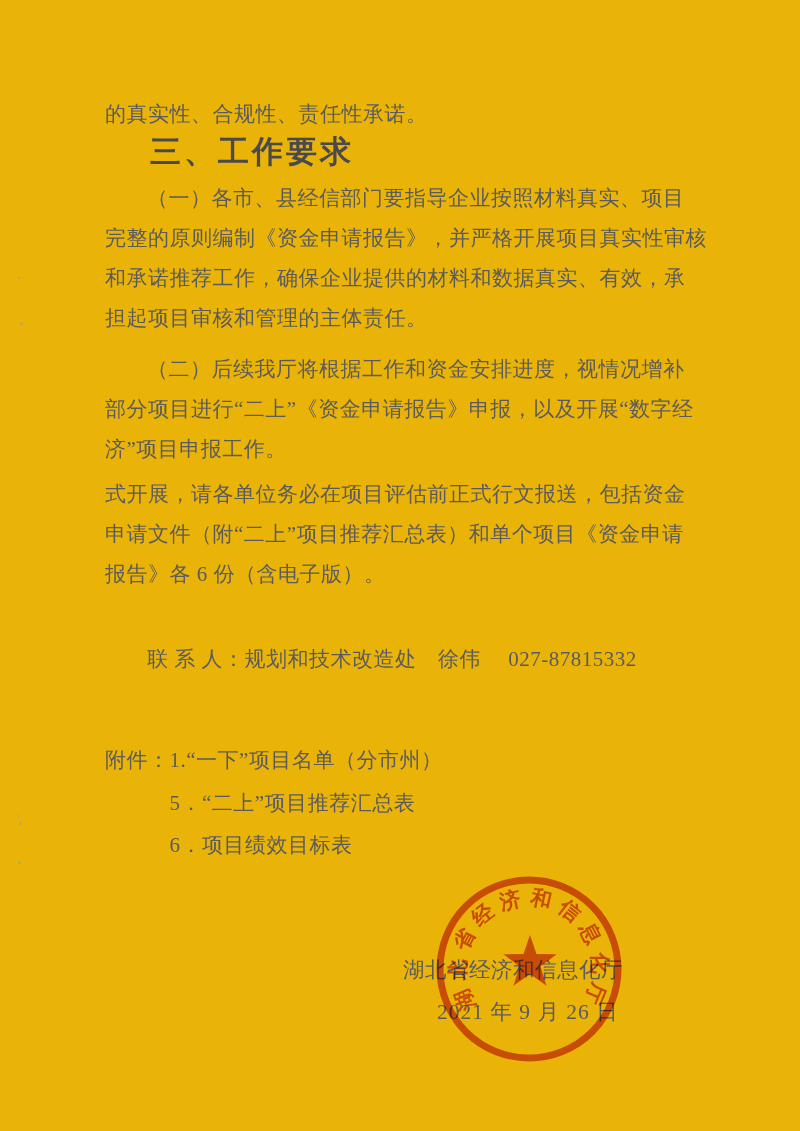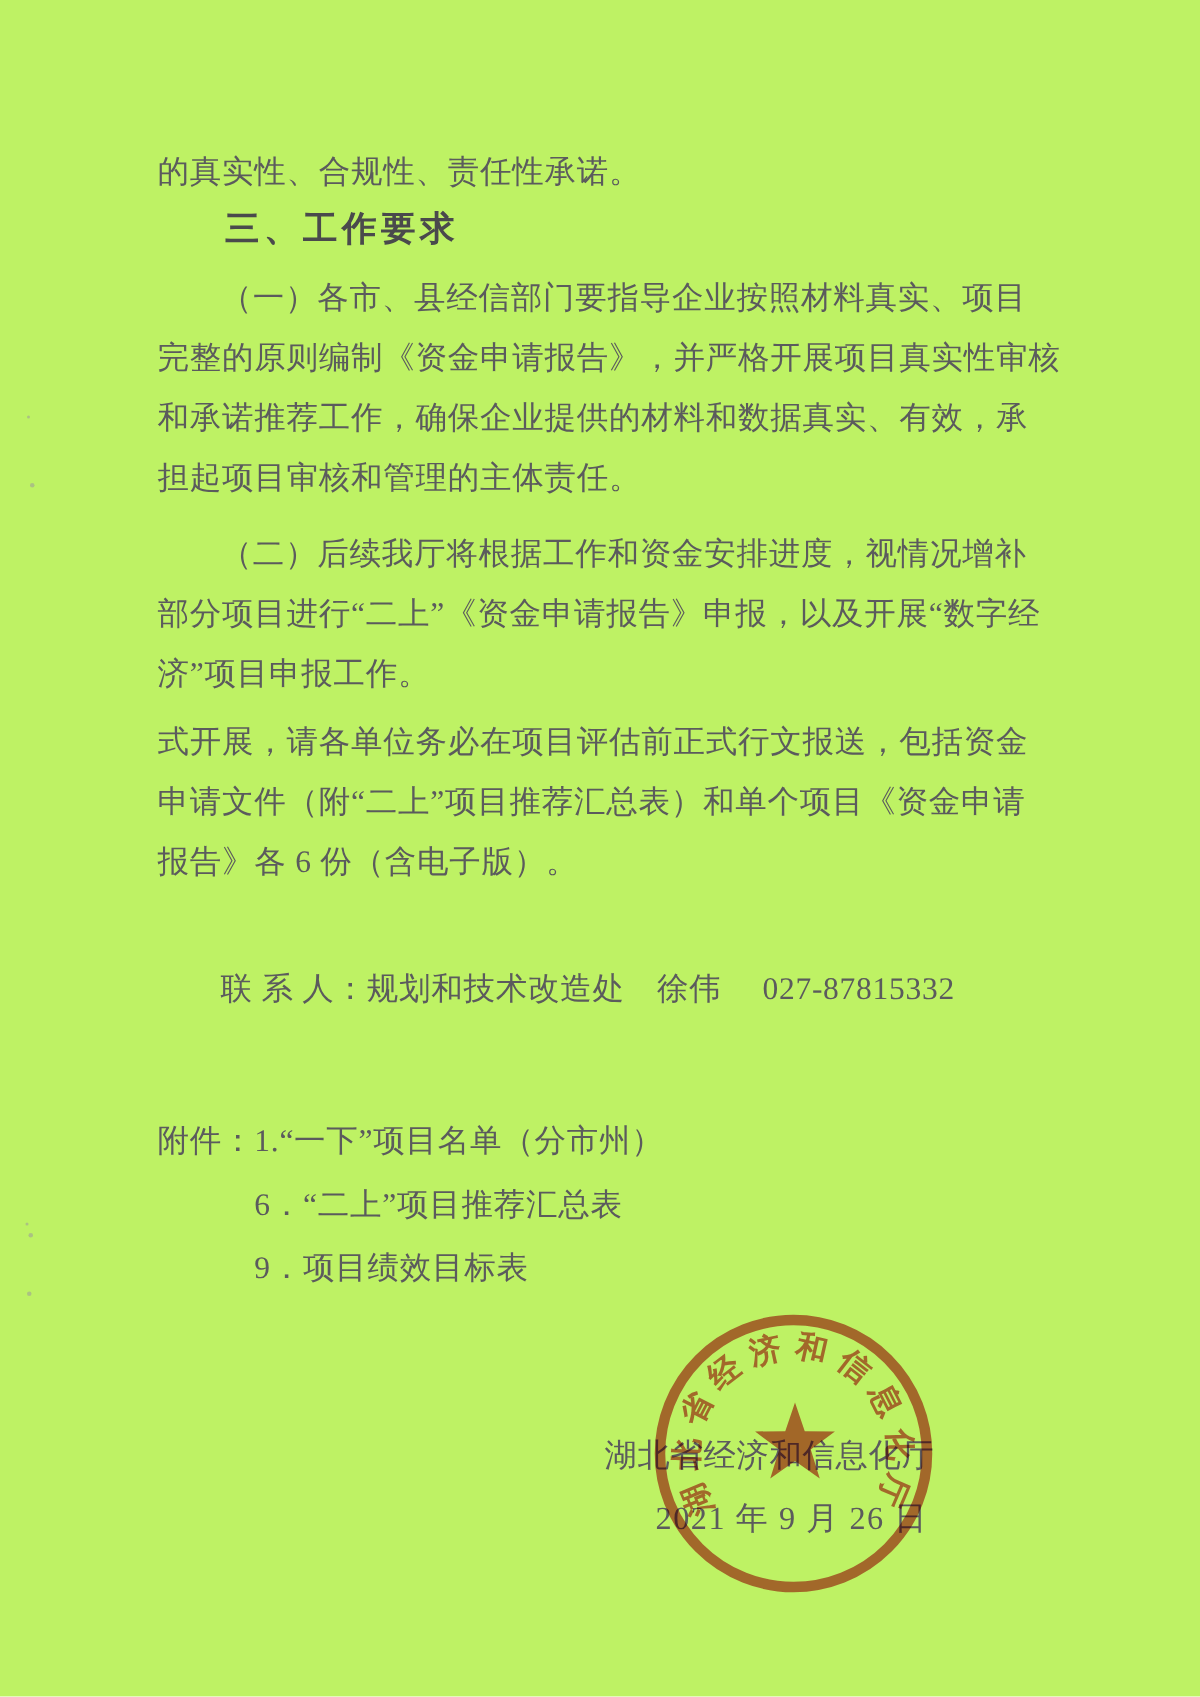--- a/index.html
+++ b/index.html
@@ -5,37 +5,37 @@
   html,body{margin:0;padding:0;}
   body{
     width:800px;height:1131px;
     background:#ffffff;
     font-family:"Liberation Serif","DejaVu Serif",serif;
     overflow:hidden;
   }
   .page{
     position:relative;
     width:800px;height:1131px;
-    background:#bef264;
+    background:#eab308;
     color:#5b5b5d;
   }
   
   .tline{
     font-size:21px;
     line-height:40px;
     letter-spacing:0.5px;
     white-space:pre;
   }
   .block{position:absolute;left:105px;width:600px;}
   .intro{top:94px;}
   .heading{
     position:absolute;left:150px;top:136px;
     font-family:"Liberation Sans","DejaVu Sans",sans-serif;
     font-weight:700;
-    font-size:23px;line-height:32px;
+    font-size:31px;line-height:32px;
     letter-spacing:3px;
     color:#4a4a4c;
     margin:0;
   }
   .para1{top:178px;}
   .para2{top:349px;}
   .para3{top:474px;}
   .ind{text-indent:42px;}
   .contacts{top:638px;}
   .contacts .tline{line-height:42px;}
@@ -108,22 +108,22 @@
   </div>
 
   <div class="block contacts">
     <div class="tline ind">联 系 人：规划和技术改造处　徐伟　 027-87815332</div>
   </div>
 
   <div class="block attachments">
     <span class="att-label">附件：</span>
     <div class="att-items">
       <div class="tline">1.“一下”项目名单（分市州）</div>
-      <div class="tline">6．“二上”项目推荐汇总表</div>
-      <div class="tline">9．项目绩效目标表</div>
+      <div class="tline">5．“二上”项目推荐汇总表</div>
+      <div class="tline">6．项目绩效目标表</div>
     </div>
   </div>
 
   <div class="sig-org">湖北省经济和信息化厅</div>
   <div class="sig-date">2021 年 9 月 26 日</div>
 
   <svg class="seal" viewBox="0 0 200 200" xmlns="http://www.w3.org/2000/svg">
     <g>
       <circle cx="100" cy="100" r="89" fill="none" stroke="#cf463f" stroke-width="7" stroke-opacity="0.9"></circle>
       <polygon fill="#cf463f" fill-opacity="0.92" points="101,66 107.5,85.1 127.6,85.3 111.5,97.4 117.5,116.7 101,105 84.5,116.7 90.5,97.4 74.4,85.3 94.5,85.1"></polygon>

